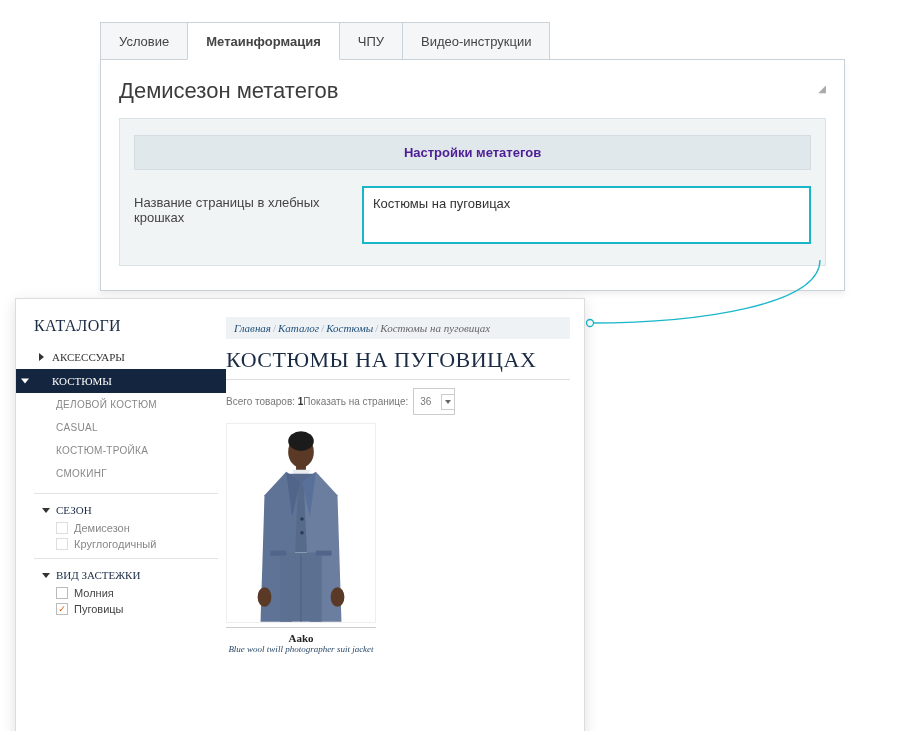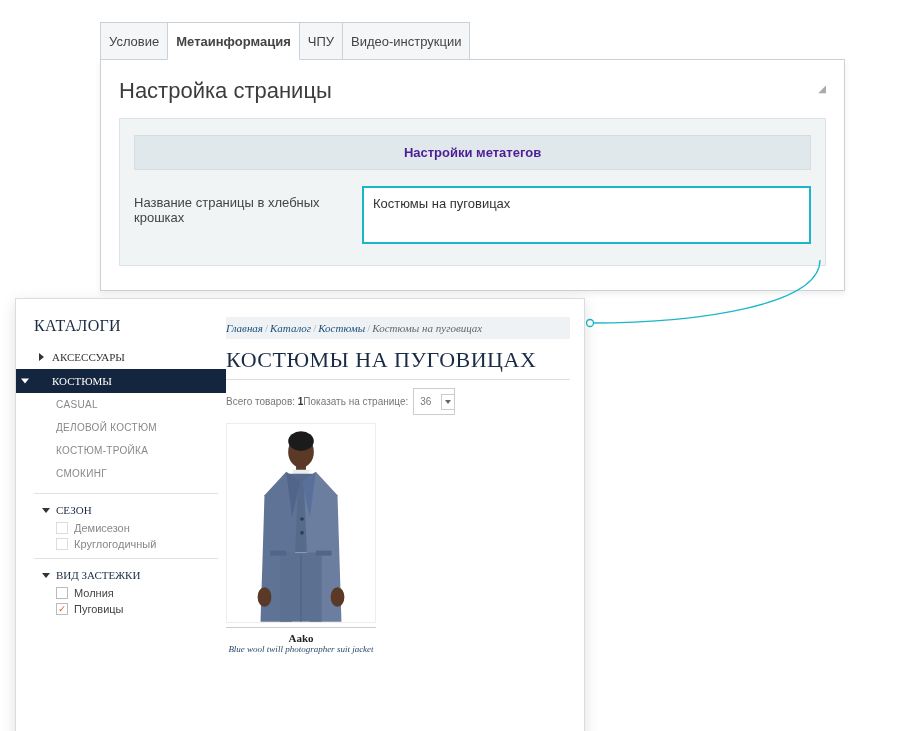--- a/index.html
+++ b/index.html
@@ -3,21 +3,21 @@
 <meta charset="utf-8">
 <style>
   * { box-sizing: border-box; margin: 0; padding: 0; }
   body { font-family: Arial, Helvetica, sans-serif; background: #fff; color: #333; font-size: 13px; }
   .canvas { width: 900px; height: 731px; position: relative; }
 
   
   .admin { position: absolute; left: 100px; top: 22px; width: 745px; }
   .tabs { display: flex; align-items: flex-end; border-bottom: 1px solid #c9d2d8; position: relative; }
   .tab {
-    padding: 11px 8px 10px;
+    padding: 11px 18px 10px;
     font-size: 13px;
     color: #444;
     border: 1px solid #c9d2d8;
     border-bottom: none;
     background: #f4f6f8;
     margin-right: -1px;
     cursor: pointer;
     position: relative;
   }
   .tab.active {
@@ -139,21 +139,21 @@
   .facet-opt.enabled { color: #444; }
   .chk {
     width: 12px; height: 12px; border: 1px solid #bbb; margin-right: 6px; display: inline-flex; align-items: center; justify-content: center;
     font-size: 9px; line-height: 1; color: #d35400;
   }
   .facet-opt.disabled .chk { border-color: #ddd; }
 
   .main { flex: 1; padding-right: 14px; }
   .breadcrumb {
     background: #eef2f5;
-    padding: 5px 0;
+    padding: 5px 8px;
     font-size: 11px;
     color: #1d4f7a;
     font-family: Georgia, serif;
     font-style: italic;
     margin-bottom: 8px;
   }
   .breadcrumb .sep { color: #aab; margin: 0 2px; font-style: normal; }
   .breadcrumb .current { color: #666; }
   .page-heading {
     font-family: Georgia, 'Times New Roman', serif;
@@ -191,21 +191,21 @@
 
   <div class="admin">
     <div class="tabs">
       <div class="tab">Условие</div>
       <div class="tab active">Метаинформация</div>
       <div class="tab">ЧПУ</div>
       <div class="tab">Видео-инструкции</div>
     </div>
     <div class="panel">
       <div class="panel-title">
-        <span>Настройка страницы</span>
+        <span>Демисезон метатегов</span>
         <span class="collapse-caret">◢</span>
       </div>
       <div class="panel-body">
         <div class="section-bar">Настройки метатегов</div>
         <div class="form-row">
           <div class="form-label">Название страницы в хлебных крошках</div>
           <div class="form-field">
             <textarea style="">Костюмы на пуговицах</textarea>
           </div>
         </div>
@@ -217,22 +217,22 @@
     <path d="M 820 260 C 820 305, 700 323, 590 323" stroke="#19b6c9" stroke-width="1.3" fill="none"></path>
     <circle cx="590" cy="323" r="3.5" fill="#fff" stroke="#19b6c9" stroke-width="1.3"></circle>
   </svg>
 
   <div class="storefront">
     <div class="sidebar">
       <div class="cat-title">КАТАЛОГИ</div>
       <ul class="cat-list">
         <li class="top">АКСЕССУАРЫ</li>
         <li class="top open active">КОСТЮМЫ</li>
+        <li class="sub">ДЕЛОВОЙ КОСТЮМ</li>
         <li class="sub">CASUAL</li>
-        <li class="sub">ДЕЛОВОЙ КОСТЮМ</li>
         <li class="sub">КОСТЮМ-ТРОЙКА</li>
         <li class="sub">СМОКИНГ</li>
       </ul>
 
       <div class="facet">
         <div class="facet-title">СЕЗОН</div>
         <div class="facet-opt disabled">
           <span class="chk"></span>
           <span>Демисезон</span>
         </div>

